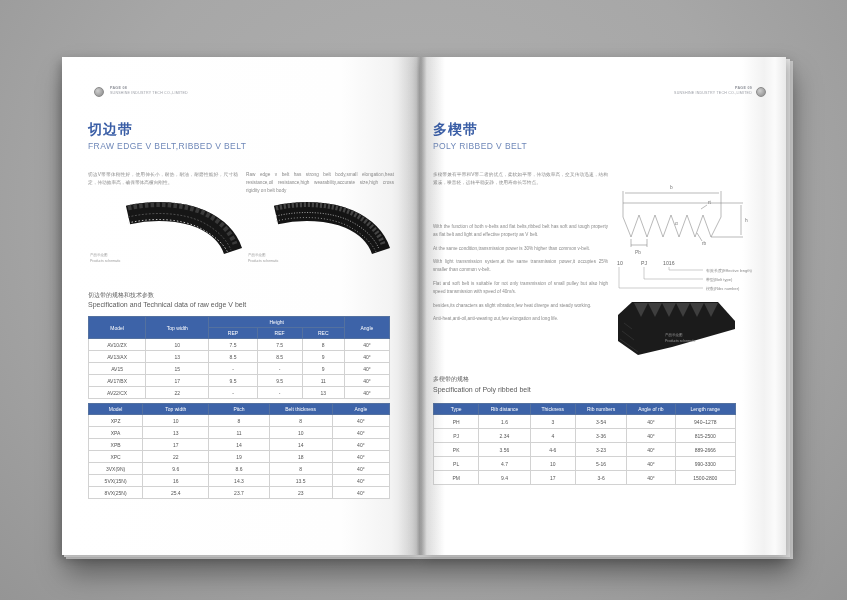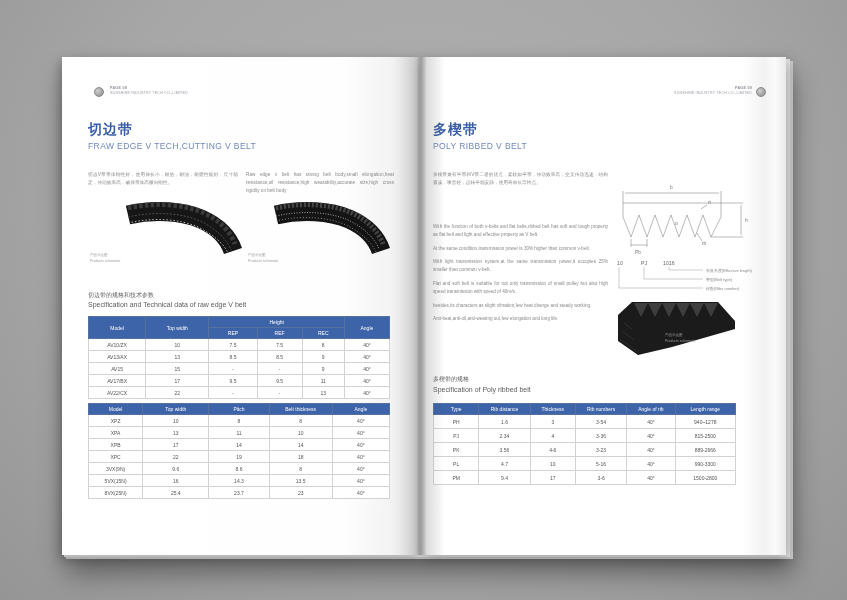--- a/index.html
+++ b/index.html
@@ -68,21 +68,21 @@
 
   <div class="page page-left">
 
     <div class="abs logo-dot" style="left:32px; top:30px;"></div>
     <div class="abs" style="left:48px; top:29px;">
       <div class="hdr-page">PAGE 08</div>
       <div class="hdr-txt">SUNSHINE INDUSTRY TECH CO.,LIMITED</div>
     </div>
 
     <div class="abs title-cn" style="left:26px; top:64px;">切边带</div>
-    <div class="abs title-en" style="left:26px; top:84px;">FRAW EDGE V TECH,CUTTING V BELT</div>
+    <div class="abs title-en" style="left:26px; top:84px;">FRAW EDGE V BELT,RIBBED V BELT</div>
 
     <div class="abs body-txt" style="left:26px; top:114px; width:150px;">切边V带带体刚性好，使用伸长小，耐热，耐油，耐磨性能好，尺寸稳定，传动效率高，确保带体高横向刚性。</div>
     <div class="abs body-txt" style="left:184px; top:114px; width:148px;">Raw edge v belt has strong belt body,small elongation,heat resistance,oil resistance,high wearability,accurate size,high cross rigidity on belt body</div>
 
     <svg class="abs" style="left:52px; top:142px;" width="130" height="56" viewBox="0 0 130 56">
       <path d="M14,16 C40,10 68,12 87,20 C105,28 115,40 119,52" stroke="#161616" stroke-width="19" fill="none"></path>
       <path d="M14,9 C40,3 70,5 90,14 C107,22 117,34 121,45" stroke="#3a3a3a" stroke-width="5" stroke-dasharray="3.5 2.2" fill="none"></path>
       <path d="M14,18 C40,12 68,14 86,22 C103,30 113,41 117,51" stroke="#4d4d4d" stroke-width="1" stroke-dasharray="2 1.5" fill="none"></path>
       <path d="M14,24 C40,18 66,20 84,28 C100,36 110,45 114,54" stroke="#e8e8e8" stroke-width="0.8" stroke-dasharray="1.5 2" fill="none"></path>
     </svg>

